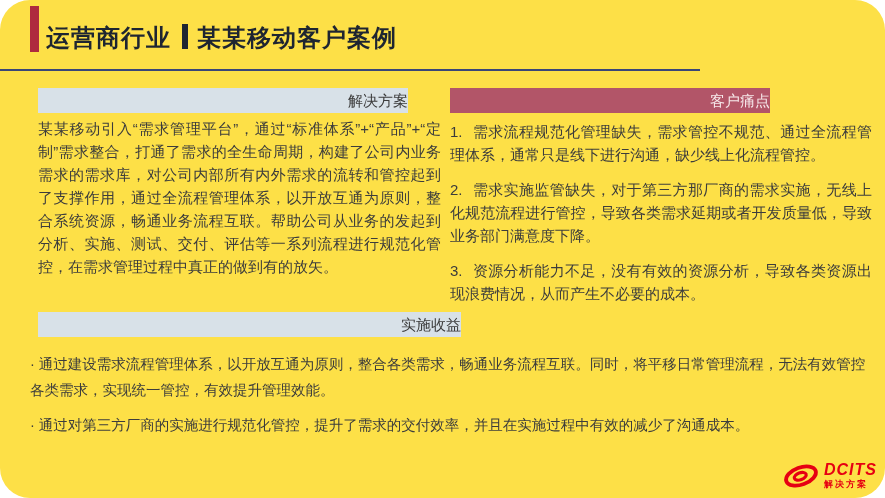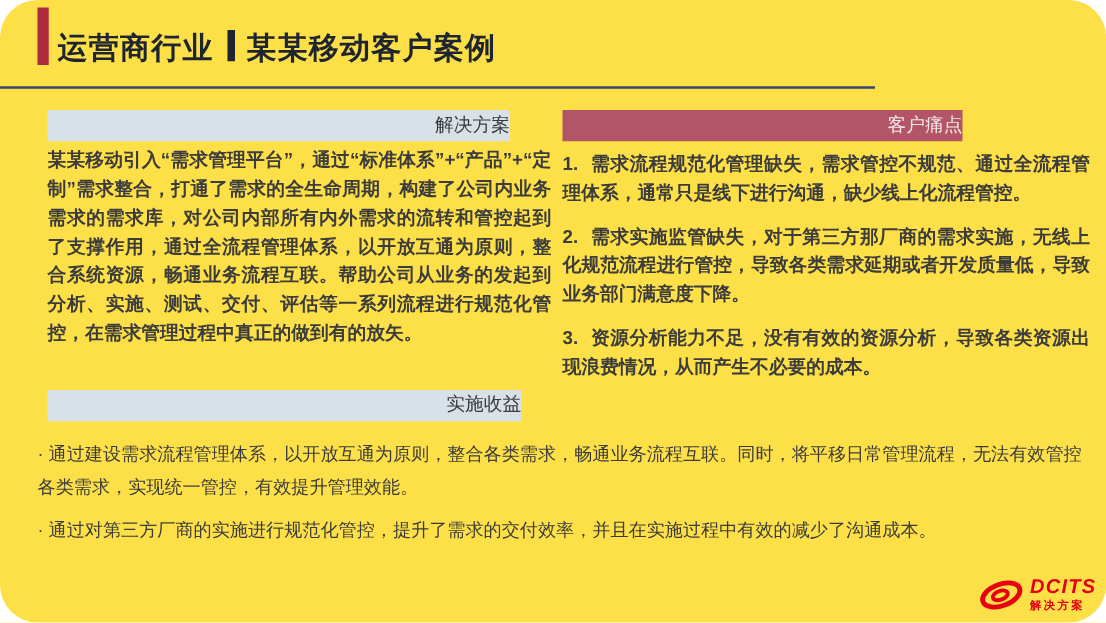--- a/index.html
+++ b/index.html
@@ -25,24 +25,24 @@
   }
   
   .sec-head{
     position:absolute;height:25px;line-height:25px;font-size:15px;
     padding-left:27px;box-sizing:border-box;text-align:right;
   }
   .sec-head.gray{background:#D8E1E8;color:#3B3B3B;}
   .sec-head.red{background:#B25568;color:#F6E8EA;}
   #solution-head{left:38px;top:88px;width:370px;}
   #pain-head{left:450px;top:88px;width:320px;}
-  #benefit-head{left:38px;top:312px;width:379px;font-family:Liberation Serif, serif;}
+  #benefit-head{left:38px;top:312px;width:423px;}
   
   .body-text{
-    color:#3C3C3C;font-size:15px;line-height:23px;text-align:justify;font-weight:bold;
+    color:#3C3C3C;font-size:15px;line-height:23px;text-align:justify;
   }
   #solution-body{
     position:absolute;left:38px;top:117px;width:403px;
   }
   #pain-body{
     position:absolute;left:450px;top:120px;width:422px;
   }
   #pain-body p{margin:0 0 12px 0;}
   #pain-body .num{margin-right:10px;}
   #benefit-body{

